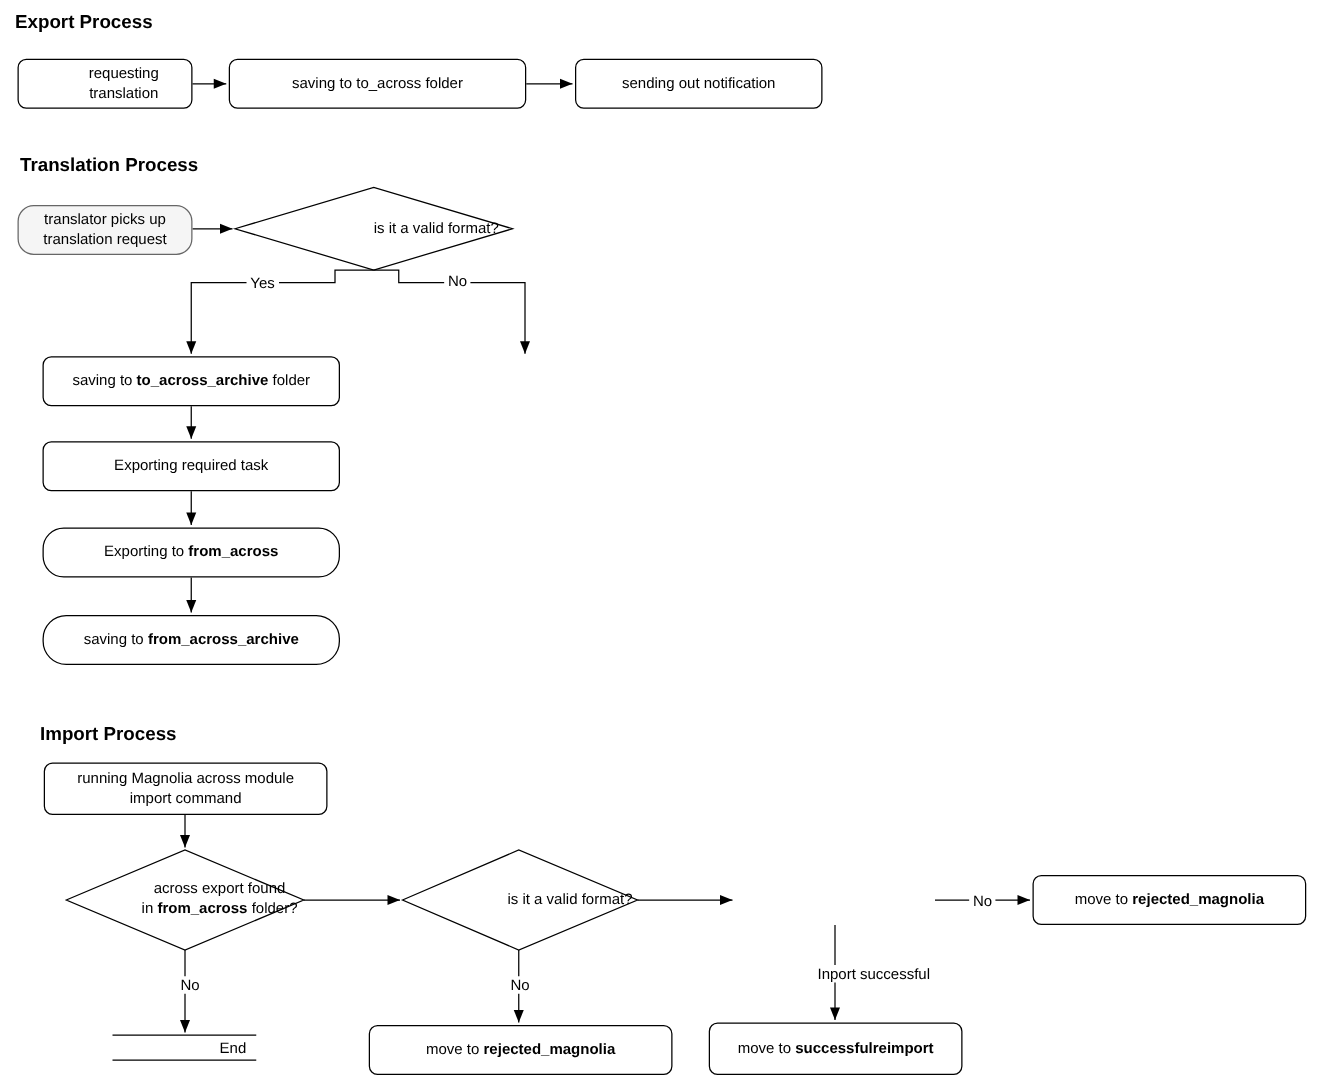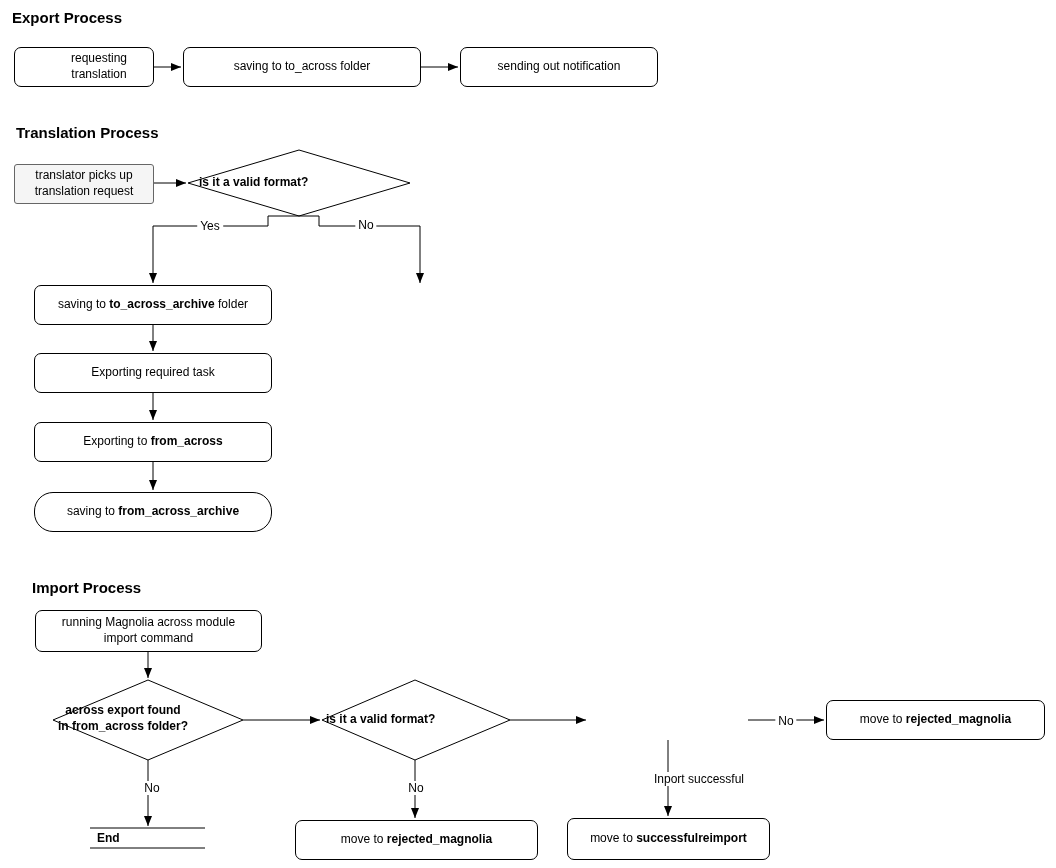--- a/index.html
+++ b/index.html
@@ -9,24 +9,24 @@
   }
   .underlay{position:absolute;left:0;top:0;}
   .underlay polyline,.underlay line{fill:none;stroke:var(--border,#000);stroke-width:1;}
   .underlay .diamond{fill:#fff;stroke:var(--border,#000);stroke-width:1;}
   .title{position:absolute;font-size:15px;font-weight:bold;color:#000;white-space:nowrap;}
   .node{
     position:absolute;display:flex;align-items:center;justify-content:center;text-align:center;
     border:1px solid var(--border,#000);border-radius:7px;background:#fff;
     font-size:12px;line-height:1.3;padding:2px 6px;box-sizing:border-box;
   }
-  .node.alt{border-color:var(--alt_border,#666);background:var(--alt_fill,#f5f5f5);border-radius:3px;}
+  .node.alt{border-color:var(--alt_border,#666);background:var(--alt_fill,#f5f5f5);border-radius:13px;}
   .dlabel{
-    position:absolute;display:flex;align-items:center;justify-content:flex-start;text-align:center;
-    font-size:12px;line-height:1.3;font-weight:bold;
+    position:absolute;display:flex;align-items:center;justify-content:flex-end;text-align:center;
+    font-size:12px;line-height:1.3;
   }
   .elabel{
     position:absolute;transform:translate(-50%,-50%);background:#fff;padding:0 3px;
     font-size:12px;white-space:nowrap;
   }
 </style>
 </head>
 <body>
 
 <div class="canvas">
@@ -83,21 +83,21 @@
     </div>
   <div class="dlabel" style="left:199px;top:167px;width:200px;height:32px;">
       <span>is it a valid format?</span>
     </div>
   <div class="node" style="left:34px;top:285px;width:238px;height:40px;">
       <span>saving to <b>to_across_archive</b> folder</span>
     </div>
   <div class="node" style="left:34px;top:353px;width:238px;height:40px;">
       <span>Exporting required task</span>
     </div>
-  <div class="node" style="left:34px;top:422px;width:238px;height:40px;">
+  <div class="node" style="left:34px;top:422px;width:238px;height:40px;border-radius:17px;">
       <span>Exporting to <b>from_across</b></span>
     </div>
   <div class="node" style="left:34px;top:492px;width:238px;height:40px;border-radius:19px;">
       <span>saving to <b>from_across_archive</b></span>
     </div>
 
   <div class="node" style="left:35px;top:610px;width:227px;height:42px;">
       <span>running Magnolia across module<br>import command</span>
     </div>
   <div class="dlabel" style="left:58px;top:695px;width:180px;height:48px;">

